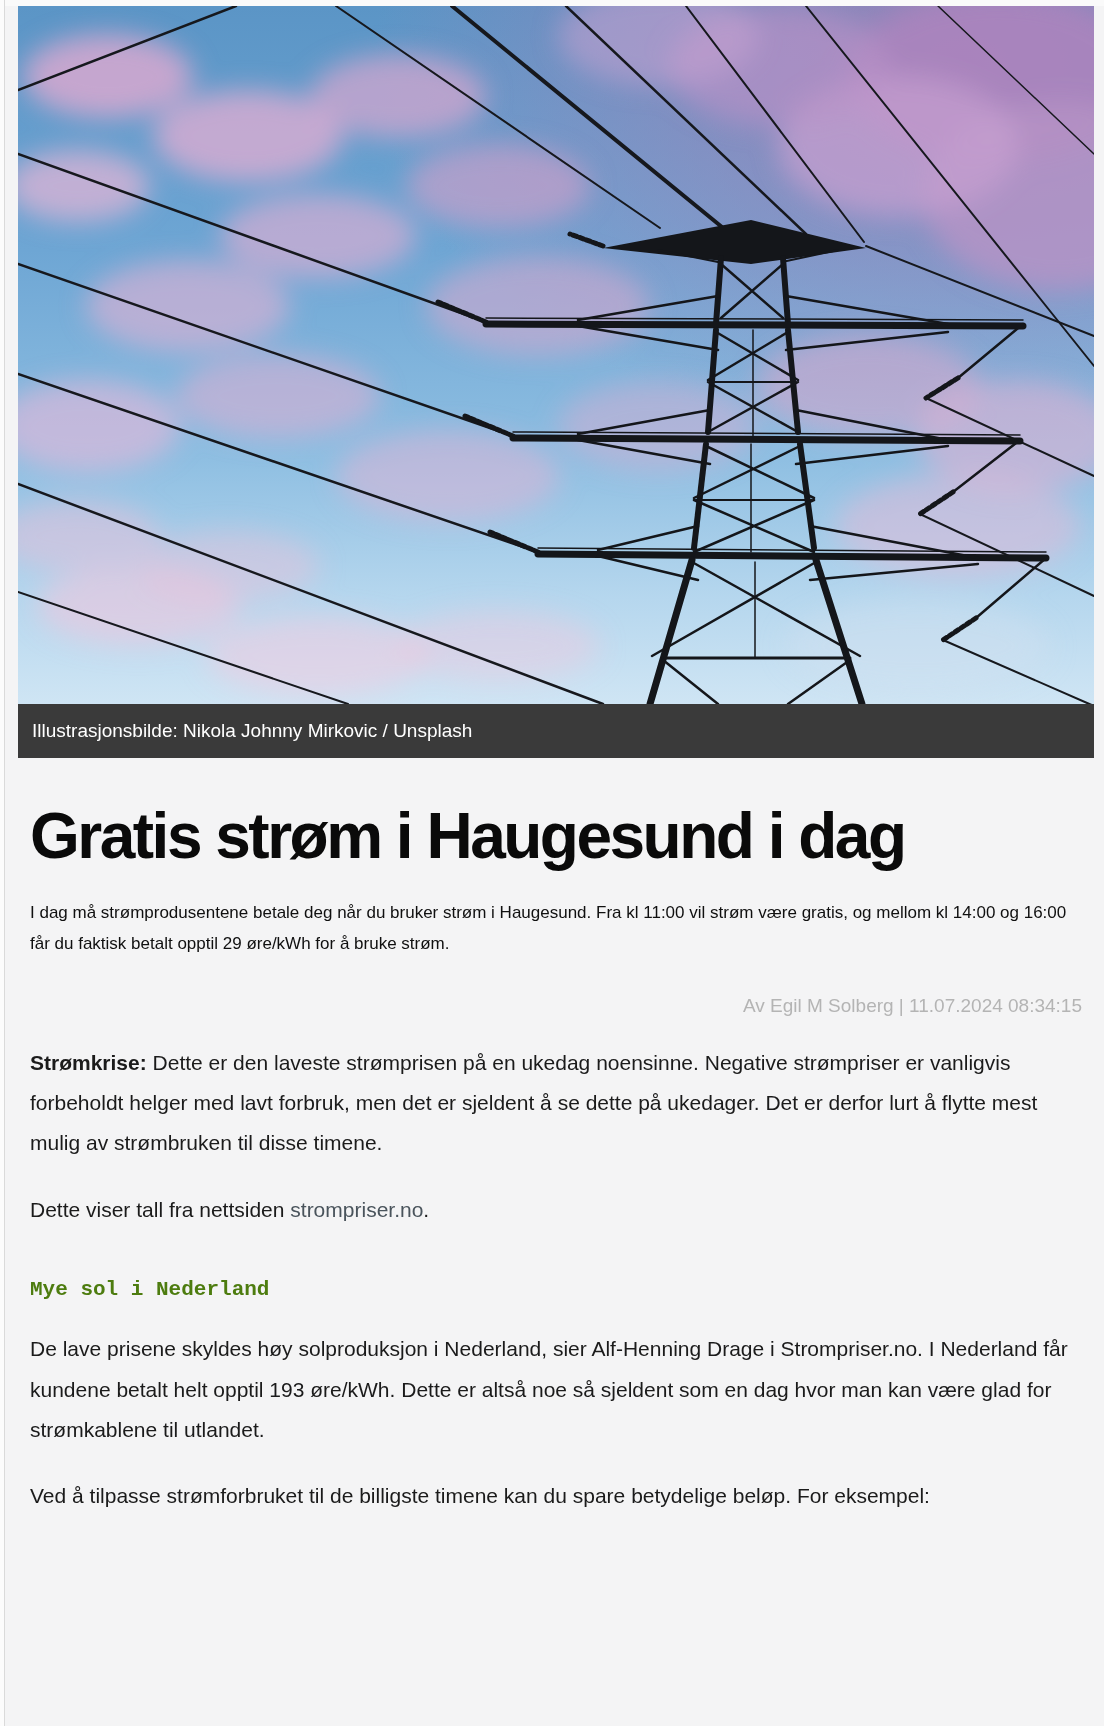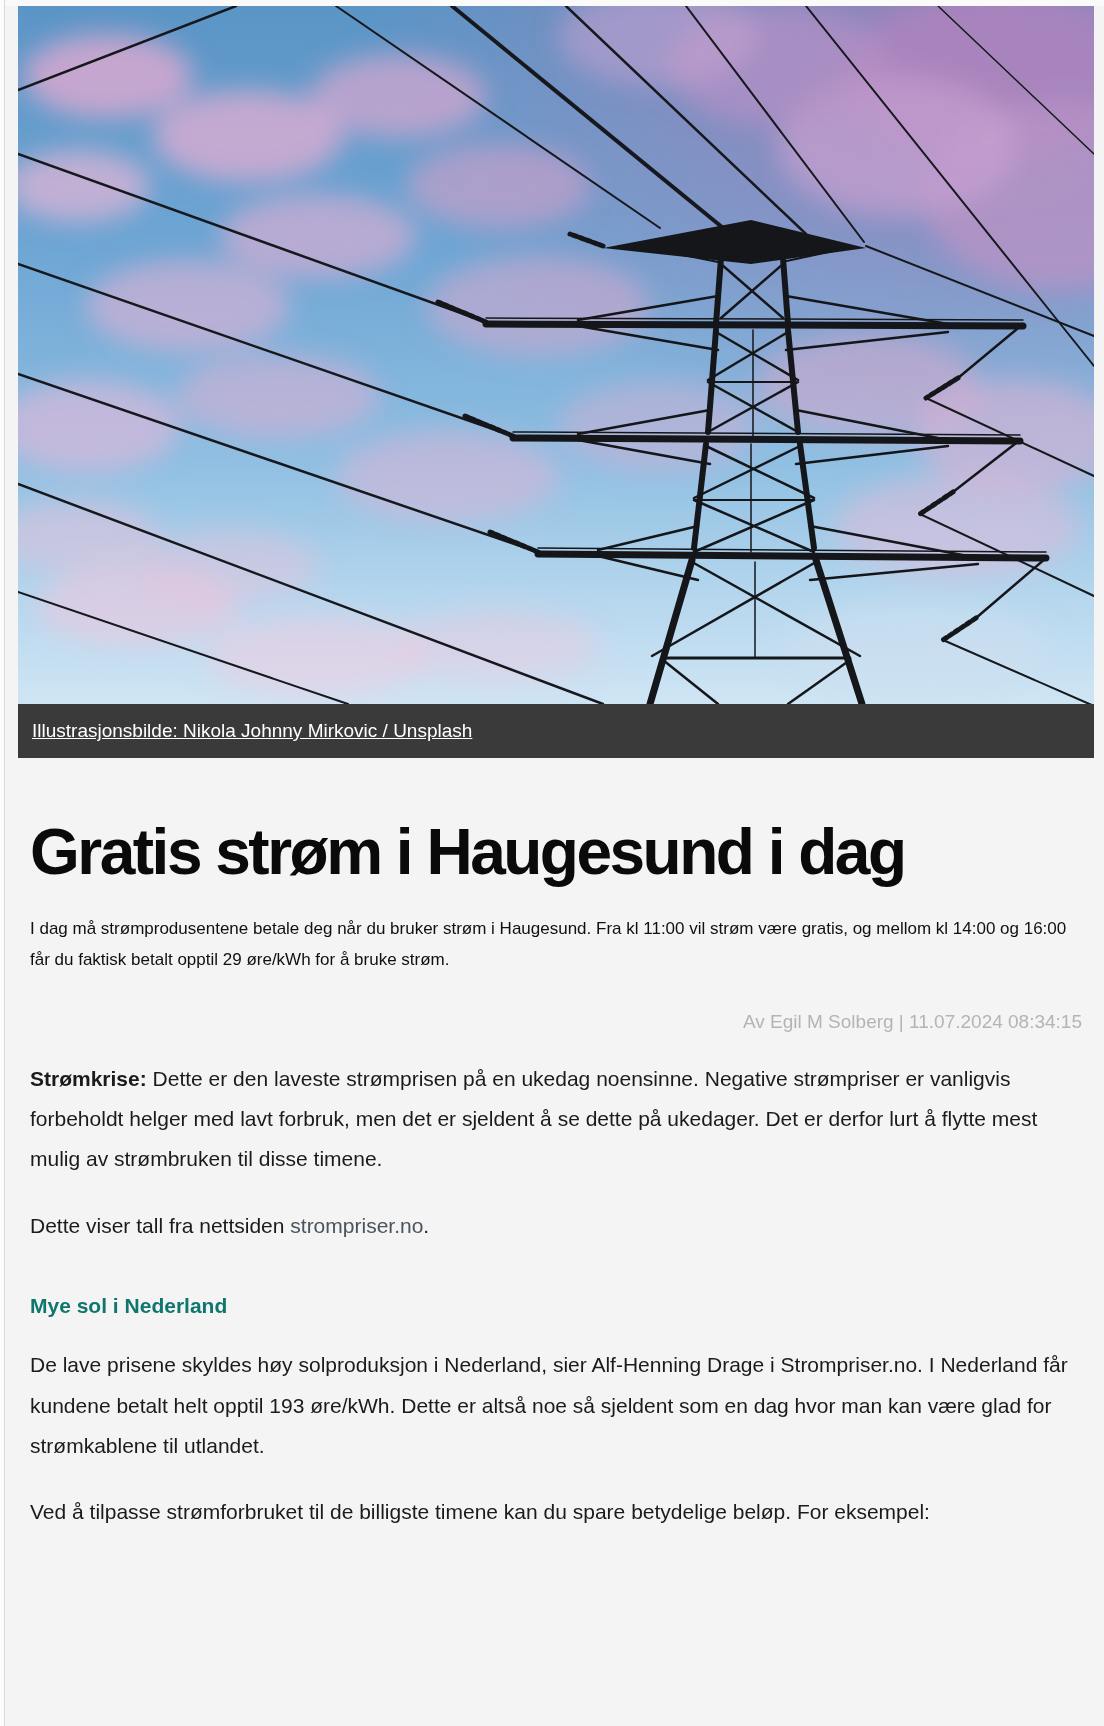--- a/index.html
+++ b/index.html
@@ -15,32 +15,32 @@
   }
   .top-strip{position:absolute;left:0;top:0;width:100%;height:6px;background:#fafafa;}
   .hero{
     margin:6px 10px 0 18px;width:1076px;height:698px;
     position:relative;overflow:hidden;background:#7db3dd;
   }
   .hero svg{display:block;width:1076px;height:698px;}
   .caption-bar{
     margin:0 10px 0 18px;width:1076px;height:54px;box-sizing:border-box;
     background:#3a3a3a;color:#ffffff;display:flex;align-items:center;
-    padding:0 14px;font-size:19px;text-decoration:underline;
+    padding:0 14px;font-size:19px;
   }
   .article{margin:0 10px 0 18px;padding:0 12px;box-sizing:border-box;}
   .headline{
-    margin:58px 0 0 0;font-size:64px;line-height:1.13;font-weight:bold;
+    margin:42px 0 0 0;font-size:64px;line-height:1.13;font-weight:bold;
     letter-spacing:-2.5px;color:#0a0a0a;
   }
   .lede{margin:26px 0 0 0;font-size:17px;line-height:1.78;color:#101010;}
   .byline{margin:36px 0 0 0;text-align:right;font-size:19px;color:#b4b4b4;}
   .body-p{font-size:21px;line-height:1.92;color:#1b1b1b;margin:26px 0 0 0;}
   .body-p .lead-in{font-weight:bold;}
-  .subhead{font-size:21px;font-weight:bold;color:#0f766e;margin:46px 0 0 0;line-height:1.3;}
+  .subhead{font-size:21px;font-weight:bold;color:#4d7c0f;margin:46px 0 0 0;line-height:1.3;font-family:Liberation Mono, monospace;}
   .article a.textlink{color:#4a545c;text-decoration:none;cursor:pointer;}
 </style>
 </head>
 <body style="background: rgb(244, 244, 245);">
 
 <div class="top-strip"></div>
 <div class="page-gutter"></div>
 
 <div class="hero">
   <svg viewBox="0 0 1076 698" preserveAspectRatio="none">

